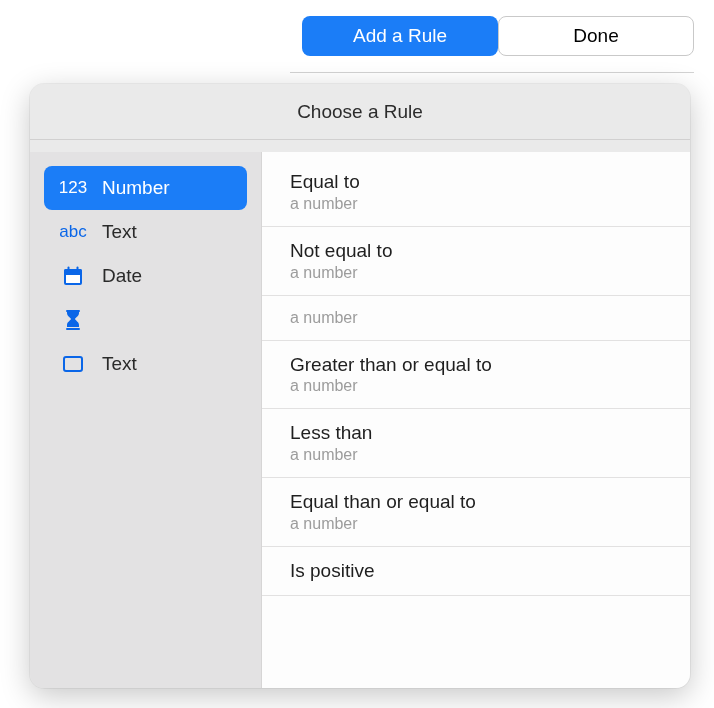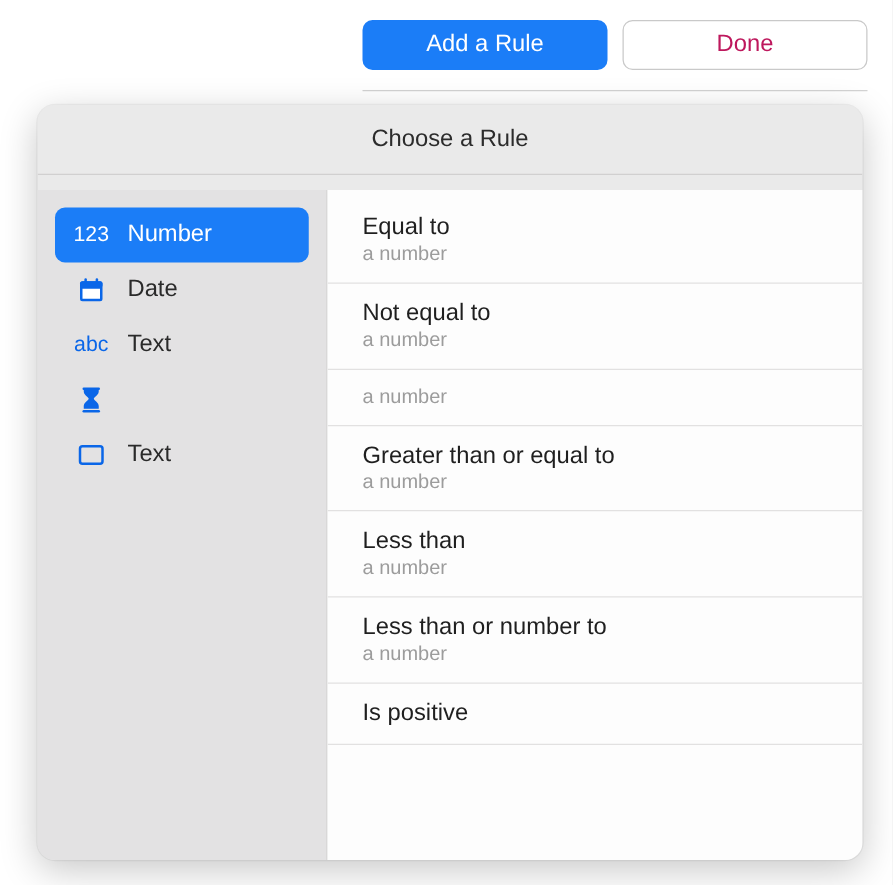--- a/index.html
+++ b/index.html
@@ -3,42 +3,41 @@
   <meta charset="utf-8">
   <style>
     * { margin: 0; padding: 0; box-sizing: border-box; }
     body { font-family: -apple-system, BlinkMacSystemFont, "Segoe UI", Helvetica, Arial, sans-serif; background: #fff; width: 714px; height: 708px; position: relative; }
     
     .toolbar {
       position: absolute;
       top: 16px;
       right: 20px;
       display: flex;
-      gap: 12px;
     }
     .btn {
       height: 40px;
       padding: 0 26px;
       border-radius: 8px;
       font-size: 19px;
       font-weight: 500;
       display: flex;
       align-items: center;
       justify-content: center;
       cursor: pointer;
     }
     .btn-primary {
       background: #1b7df7;
       color: #fff;
       border: none;
       width: 196px;
     }
     .btn-secondary {
       background: #fff;
-      color: #be185d;
+      color: #000000;
       border: 1px solid #c9c9c9;
       width: 196px;
     }
     .divider-under-toolbar {
       position: absolute;
       top: 72px;
       right: 20px;
       width: 404px;
       height: 1px;
       background: #d3d3d3;
@@ -148,41 +147,41 @@
 
 <div class="popover">
   <div class="popover-header">Choose a Rule</div>
   <div class="popover-body">
 
     <div class="sidebar">
 
       <div class="sidebar-item selected">
         <span class="sidebar-icon">123</span>
         <span class="sidebar-label">Number</span>
+      </div>
+
+      <div class="sidebar-item">
+        <span class="sidebar-icon">abc</span>
+        <span class="sidebar-label">Text</span>
       </div>
 
       <div class="sidebar-item">
         <span class="sidebar-icon">
           <svg width="22" height="22" viewBox="0 0 22 22">
             <rect x="2" y="4" width="18" height="16" rx="2" fill="#0a66e8"></rect>
             <rect x="2" y="4" width="18" height="5" rx="2" fill="#0a66e8"></rect>
             <rect x="4" y="10" width="14" height="8" fill="#fff"></rect>
             <rect x="5.5" y="1.5" width="2" height="4" rx="1" fill="#0a66e8"></rect>
             <rect x="14.5" y="1.5" width="2" height="4" rx="1" fill="#0a66e8"></rect>
           </svg>
         </span>
         <span class="sidebar-label">Date</span>
       </div>
 
       <div class="sidebar-item">
-        <span class="sidebar-icon">abc</span>
-        <span class="sidebar-label">Text</span>
-      </div>
-
-      <div class="sidebar-item">
         <span class="sidebar-icon">
           <svg width="16" height="22" viewBox="0 0 16 22">
             <path d="M2 2h12v2c0 3-3 4-4 6 1 2 4 3 4 6v2H2v-2c0-3 3-4 4-6-1-2-4-3-4-6V2z" fill="#0a66e8"></path>
             <rect x="1" y="1" width="14" height="2" rx="1" fill="#0a66e8"></rect>
             <rect x="1" y="19" width="14" height="2" rx="1" fill="#0a66e8"></rect>
           </svg>
         </span>
       </div>
 
       <div class="sidebar-item">
@@ -210,21 +209,21 @@
       </div>
       <div class="rule-item">
         <div class="rule-title">Greater than or equal to</div>
         <div class="rule-sub">a number</div>
       </div>
       <div class="rule-item">
         <div class="rule-title">Less than</div>
         <div class="rule-sub">a number</div>
       </div>
       <div class="rule-item">
-        <div class="rule-title">Less than or number to</div>
+        <div class="rule-title">Equal than or equal to</div>
         <div class="rule-sub">a number</div>
       </div>
       <div class="rule-item">
         <div class="rule-title">Is positive</div>
       </div>
     </div>
 
   </div>
 </div>
 

